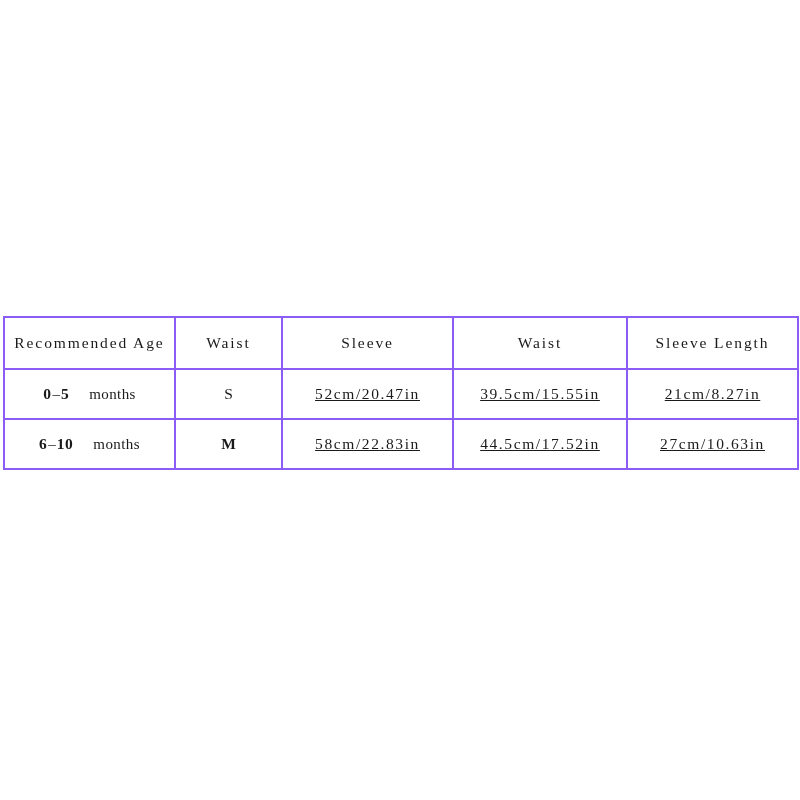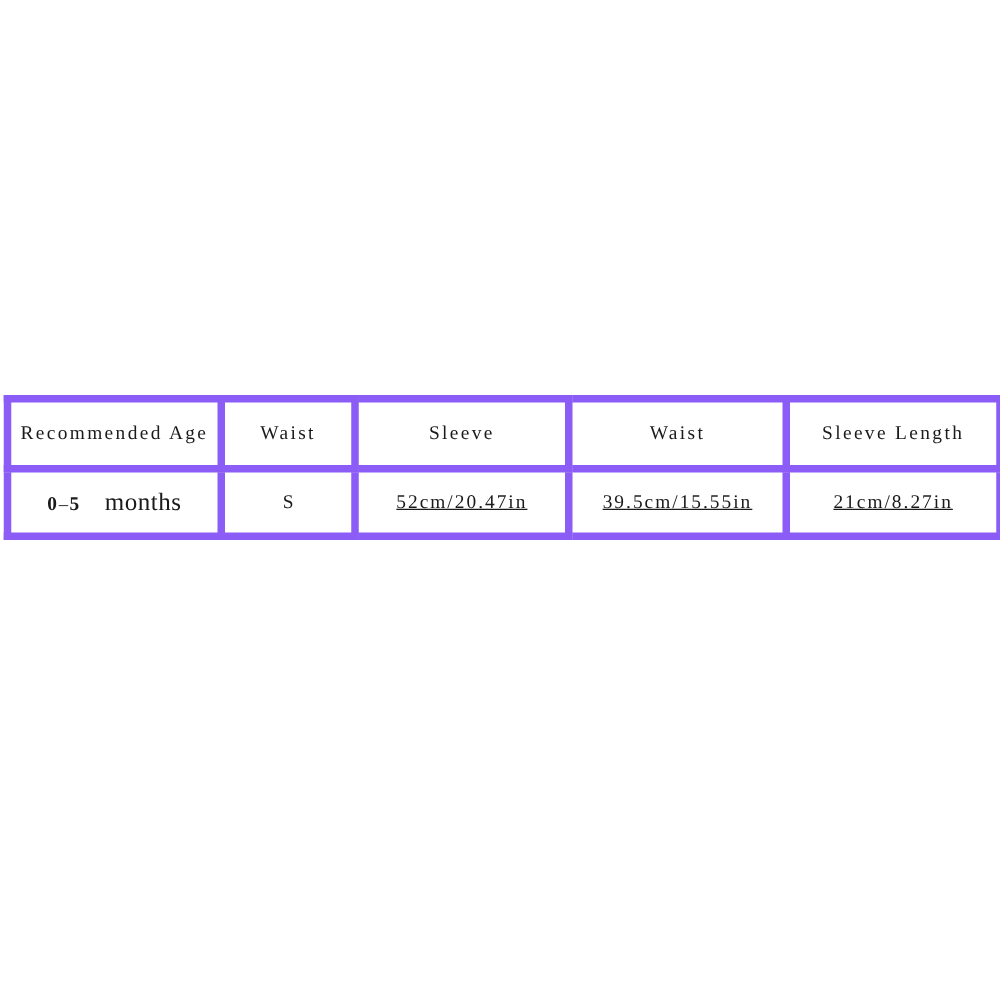--- a/index.html
+++ b/index.html
@@ -32,21 +32,21 @@
 
   table.size-chart {
     border-collapse: collapse;
     table-layout: fixed;
     width: 794px;
     color: #1a1a1a;
   }
 
   table.size-chart th,
   table.size-chart td {
-    border: 6px solid #8b5cf6;
+    border: 2px solid #8b5cf6;
     text-align: center;
     vertical-align: middle;
     padding: 0 2px;
     font-weight: normal;
     font-size: 15.5px;
     letter-spacing: 1.6px;
     line-height: 1.1;
     white-space: nowrap;
     overflow: hidden;
   }
@@ -85,21 +85,21 @@
     letter-spacing: 0.5px;
   }
   .age-dash {
     font-weight: normal;
     font-size: 15px;
     letter-spacing: 0;
     padding: 0 1px;
   }
   .age-unit {
     font-weight: normal;
-    font-size: 20px;
+    font-size: 15px;
     letter-spacing: 0.4px;
     margin-left: 20px;
   }
 
   .size-val {
     font-size: 15.5px;
     letter-spacing: 0;
   }
   .size-val.emphasis {
     font-weight: bold;
@@ -136,17 +136,28 @@
             <span class="age-num">0</span><span class="age-dash">–</span><span class="age-num">5</span><span class="age-unit">months</span>
           </td>
           <td>
             <span class="size-val">S</span>
           </td>
           <td class="measure">52cm/20.47in</td>
           <td class="measure">39.5cm/15.55in</td>
           <td class="measure">21cm/8.27in</td>
         </tr>
 
+        <tr>
+          <td class="age-cell">
+            <span class="age-num">6</span><span class="age-dash">–</span><span class="age-num">10</span><span class="age-unit">months</span>
+          </td>
+          <td>
+            <span class="size-val emphasis">M</span>
+          </td>
+          <td class="measure">58cm/22.83in</td>
+          <td class="measure">44.5cm/17.52in</td>
+          <td class="measure">27cm/10.63in</td>
+        </tr>
       </tbody>
     </table>
   </div>
 
 </div>
 
 </body></html>

